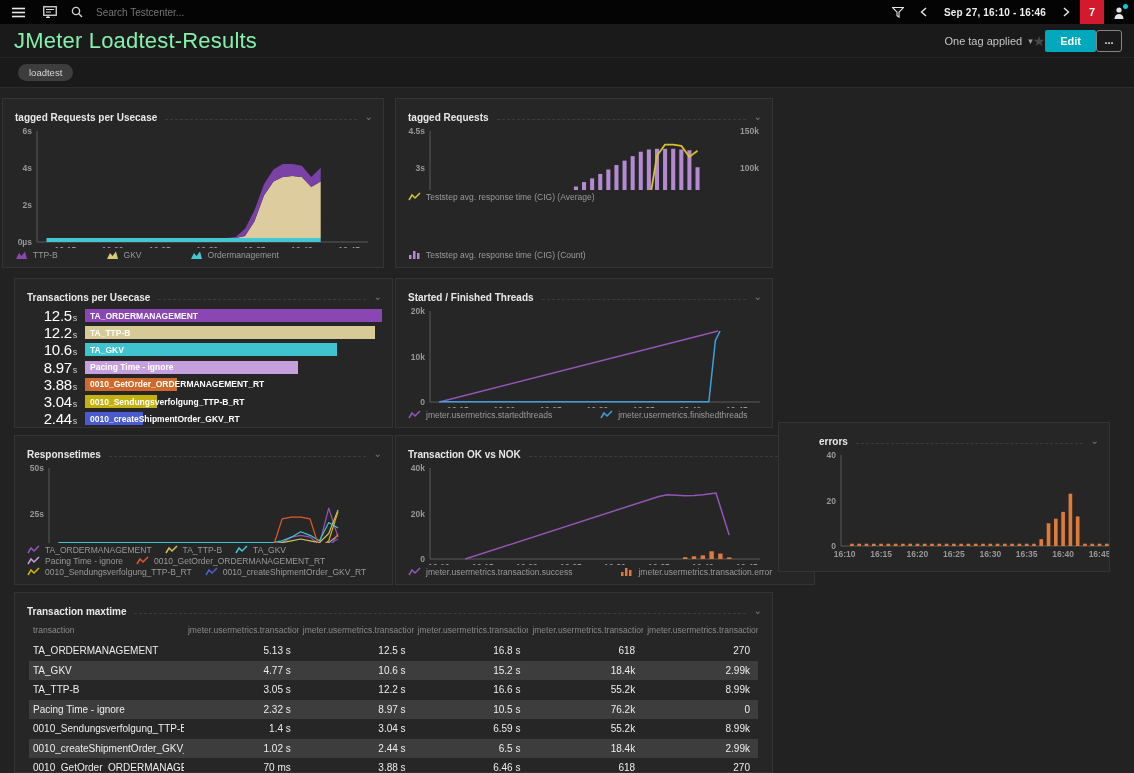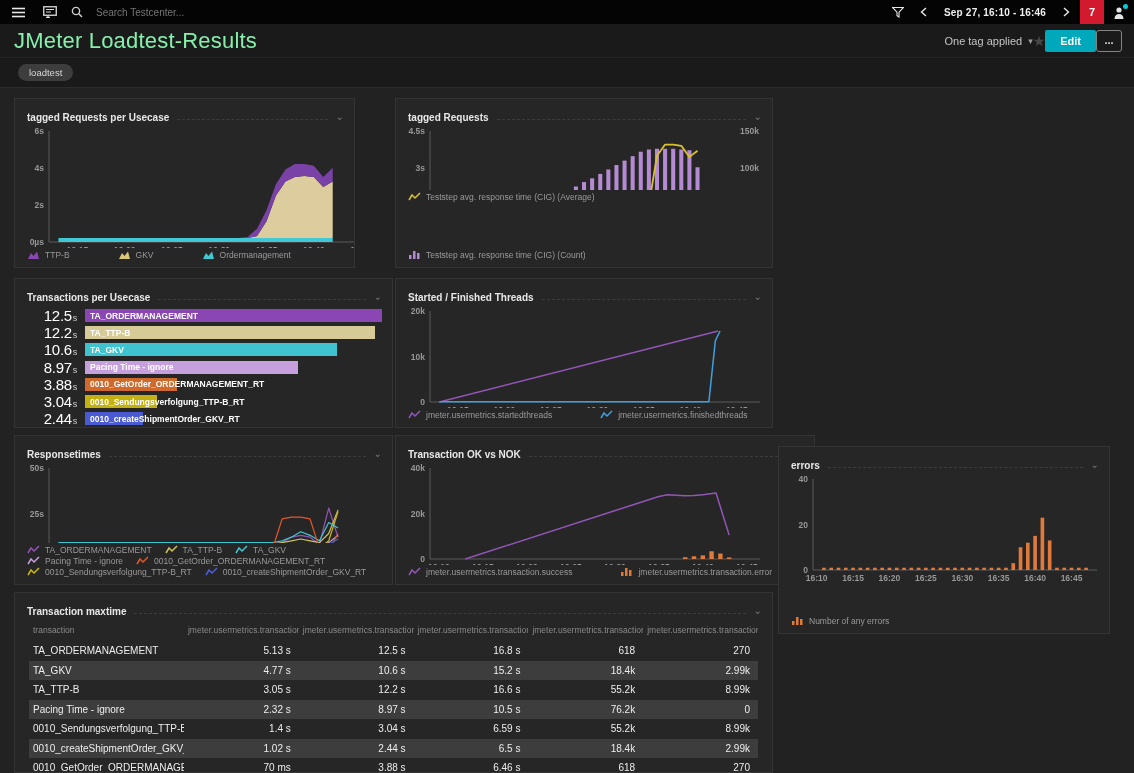--- a/index.html
+++ b/index.html
@@ -137,21 +137,21 @@
       <button class="more-btn">...</button>
     </div>
   </div>
 
   <div class="tagbar">
     <span class="tag-pill">loadtest</span>
   </div>
 
   <div class="dash">
 
-    <div class="panel" style="left:14px;top:10px;width:341px;height:170px;">
+    <div class="panel" style="left:2px;top:10px;width:382px;height:170px;">
       <div class="ph">
         <span class="ph-title">tagged Requests per Usecase</span>
         <span class="ph-line"></span>
         <span class="ph-chev">⌄</span>
       </div>
       <div class="chart"><svg width="377" height="135">
             <line x1="34" y1="8" x2="34" y2="119" stroke="#5a5a5a" stroke-width="1"></line>
             <line x1="34" y1="119" x2="365" y2="119" stroke="#5a5a5a" stroke-width="1"></line>
             <text x="29" y="122" text-anchor="end" font-size="8.5" fill="#979797" font-weight="bold">0µs</text>
             <text x="29" y="85.00000000000001" text-anchor="end" font-size="8.5" fill="#979797" font-weight="bold">2s</text>
@@ -474,21 +474,21 @@
             <svg width="13" height="10">
               <rect x="1" y="5" width="2.5" height="4" fill="#e07a3a"></rect>
               <rect x="5" y="1" width="2.5" height="8" fill="#e07a3a"></rect>
               <rect x="9" y="3" width="2.5" height="6" fill="#e07a3a"></rect>
             </svg>
             <span>jmeter.usermetrics.transaction.error</span>
           </span>
         </div>
     </div>
 
-    <div class="panel" style="left:778px;top:358px;width:332px;height:188px;">
+    <div class="panel" style="left:778px;top:334px;width:332px;height:150px;padding-left:28px;">
       <div class="ph">
         <span class="ph-title">errors</span>
         <span class="ph-line"></span>
         <span class="ph-chev">⌄</span>
       </div>
       <div class="chart"><svg width="330" height="115">
             <line x1="34" y1="8" x2="34" y2="99" stroke="#5a5a5a" stroke-width="1"></line>
             <line x1="34" y1="99" x2="318" y2="99" stroke="#5a5a5a" stroke-width="1"></line>
             <text x="29" y="102" text-anchor="end" font-size="8.5" fill="#979797" font-weight="bold">0</text>
             <text x="29" y="56.5" text-anchor="end" font-size="8.5" fill="#979797" font-weight="bold">20</text>
@@ -532,30 +532,20 @@
             <rect x="247" y="71.69999999999999" width="3.6410256410256423" height="27.30000000000001" fill="#e07a3a"></rect>
             <rect x="254.28205128205127" y="64.875" width="3.6410256410256423" height="34.125" fill="#e07a3a"></rect>
             <rect x="261.56410256410254" y="46.675000000000004" width="3.6410256410256423" height="52.324999999999996" fill="#e07a3a"></rect>
             <rect x="268.84615384615387" y="69.42500000000001" width="3.6410256410256423" height="29.57499999999999" fill="#e07a3a"></rect>
             <rect x="276.1282051282051" y="96.725" width="3.6410256410256423" height="2.2750000000000057" fill="#e07a3a"></rect>
             <rect x="283.4102564102564" y="96.725" width="3.6410256410256423" height="2.2750000000000057" fill="#e07a3a"></rect>
             <rect x="290.6923076923077" y="96.725" width="3.6410256410256423" height="2.2750000000000057" fill="#e07a3a"></rect>
             <rect x="297.974358974359" y="96.725" width="3.6410256410256423" height="2.2750000000000057" fill="#e07a3a"></rect>
             <rect x="305.2564102564103" y="96.725" width="3.6410256410256423" height="2.2750000000000057" fill="#e07a3a"></rect>
           </svg></div>
-      <div class="legend">
-          <span class="leg-item">
-            <svg width="13" height="10">
-              <rect x="1" y="5" width="2.5" height="4" fill="#e07a3a"></rect>
-              <rect x="5" y="1" width="2.5" height="8" fill="#e07a3a"></rect>
-              <rect x="9" y="3" width="2.5" height="6" fill="#e07a3a"></rect>
-            </svg>
-            <span>Number of any errors</span>
-          </span>
-        </div>
     </div>
 
     <div class="panel" style="left:14px;top:504px;width:759px;height:181px;">
       <div class="ph">
         <span class="ph-title">Transaction maxtime</span>
         <span class="ph-line"></span>
         <span class="ph-chev">⌄</span>
       </div>
       <div class="tbl">
         <div class="t-row t-head" id="tbl-head">

